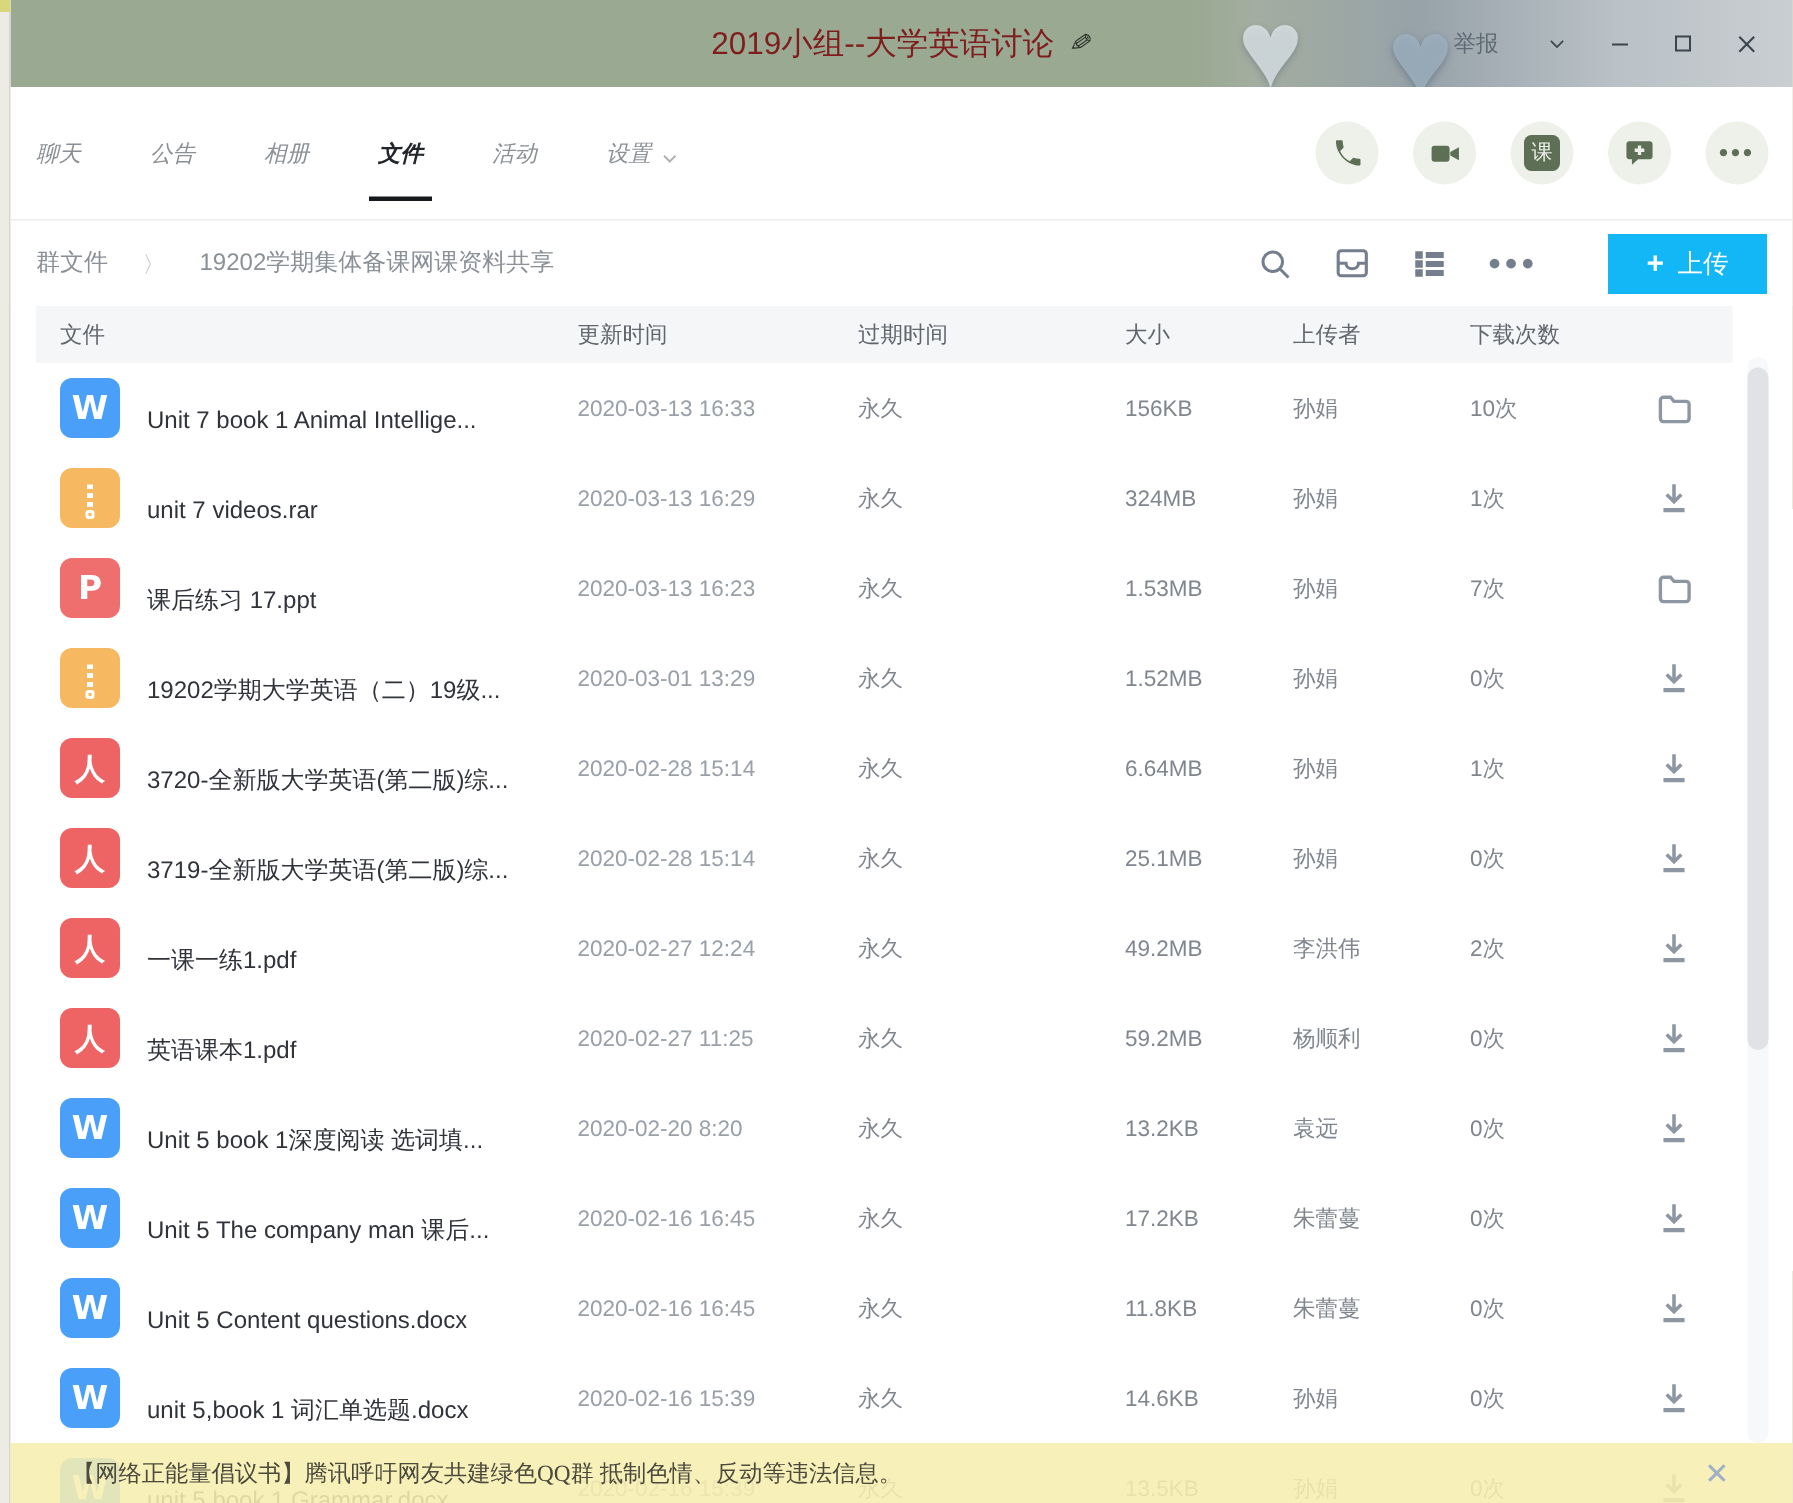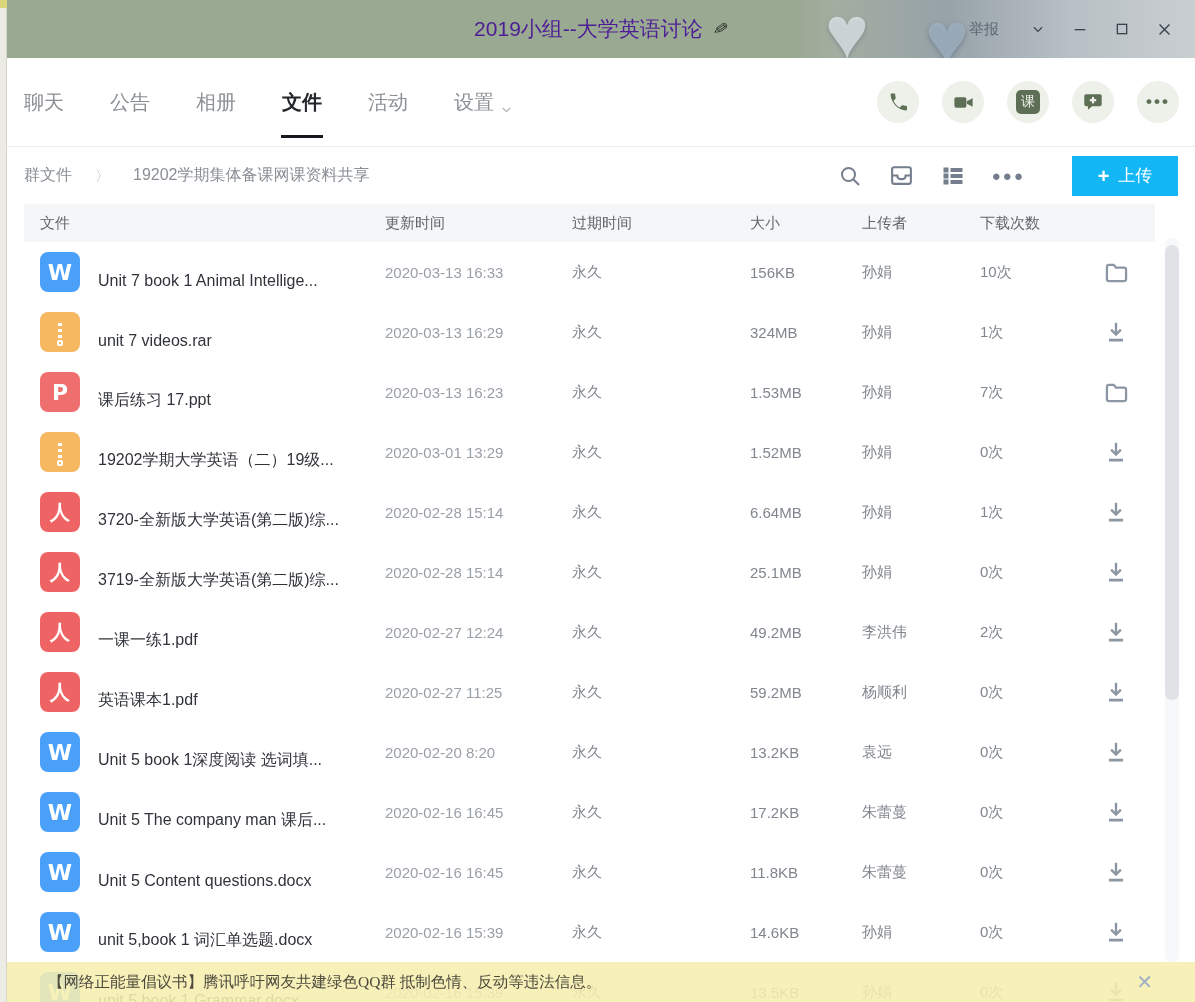--- a/index.html
+++ b/index.html
@@ -14,31 +14,31 @@
   .window { position:absolute; left:7px; top:0; width:1188px; height:1002px; background:#fff; overflow:hidden; }
 
   
   .titlebar { position:relative; height:58px; background:#9aa992; overflow:hidden; }
   .titlebar-photo { position:absolute; right:0; top:0; width:400px; height:58px;
     background:linear-gradient(90deg,#9aa992 0%,#a3adA0 10%,#97a2a9 38%,#b9c1c6 70%,#c9ced1 100%); }
   .heart { position:absolute; font-size:74px; line-height:58px; }
   .heart.h1 { left:30px; top:4px; color:rgba(225,232,236,.75); text-shadow:0 2px 4px rgba(70,90,110,.35); }
   .heart.h2 { left:130px; top:10px; color:rgba(160,178,192,.8); text-shadow:0 2px 5px rgba(60,80,100,.4); }
   .title-wrap { position:absolute; left:0; right:0; top:0; height:58px; display:flex; align-items:center; justify-content:center; gap:10px; }
-  .window-title { font-size:21px; color:#4c1d95; }
+  .window-title { font-size:21px; color:#7f1d1d; }
   .pencil-icon { font-size:18px; color:#2c332b; transform:scaleX(-1) rotate(-10deg); display:inline-block; }
   .titlebar-controls { position:absolute; right:14px; top:0; height:58px; display:flex; align-items:center; gap:8px; z-index:3; }
   .report-link { font-size:15px; color:#5d6a74; margin-right:14px; }
   .tb-btn { width:34px; height:30px; display:flex; align-items:center; justify-content:center; color:#3b454d; cursor:default; }
   .tb-btn svg { stroke:#3b454d; }
 
   
   .tabbar { position:relative; height:89px; background:#fff; border-bottom:1px solid #ececec; display:flex; align-items:center; padding-left:17px; }
   .tabs { display:flex; gap:46px; }
-  .tab { position:relative; font-size:20px; color:#8b9095; display:flex; align-items:flex-end; gap:6px; cursor:pointer; }
+  .tab { position:relative; font-size:15px; color:#8b9095; display:flex; align-items:flex-end; gap:6px; cursor:pointer;font-style:italic; }
   .tab.active { color:#22262b; font-weight:bold; }
   .tab.active::after { content:""; position:absolute; left:50%; transform:translateX(-50%); bottom:-22px; width:42px; height:3px; background:#15181c; }
   .tab .chev { color:#aeb3b8; display:flex; }
   .tab-actions { margin-left:auto; display:flex; gap:23px; padding-right:16px; }
   .circle-btn { width:42px; height:42px; border-radius:50%; background:#eef0ea; display:flex; align-items:center; justify-content:center; cursor:pointer; }
   .circle-btn svg { fill:#5d6f55; }
   .class-chip { width:24px; height:24px; border-radius:5px; background:#5d6f55; color:#eef0ea; font-size:14px; display:flex; align-items:center; justify-content:center; }
   .dots { color:#5d6f55; font-size:17px; letter-spacing:2px; font-weight:bold; }
 
   

